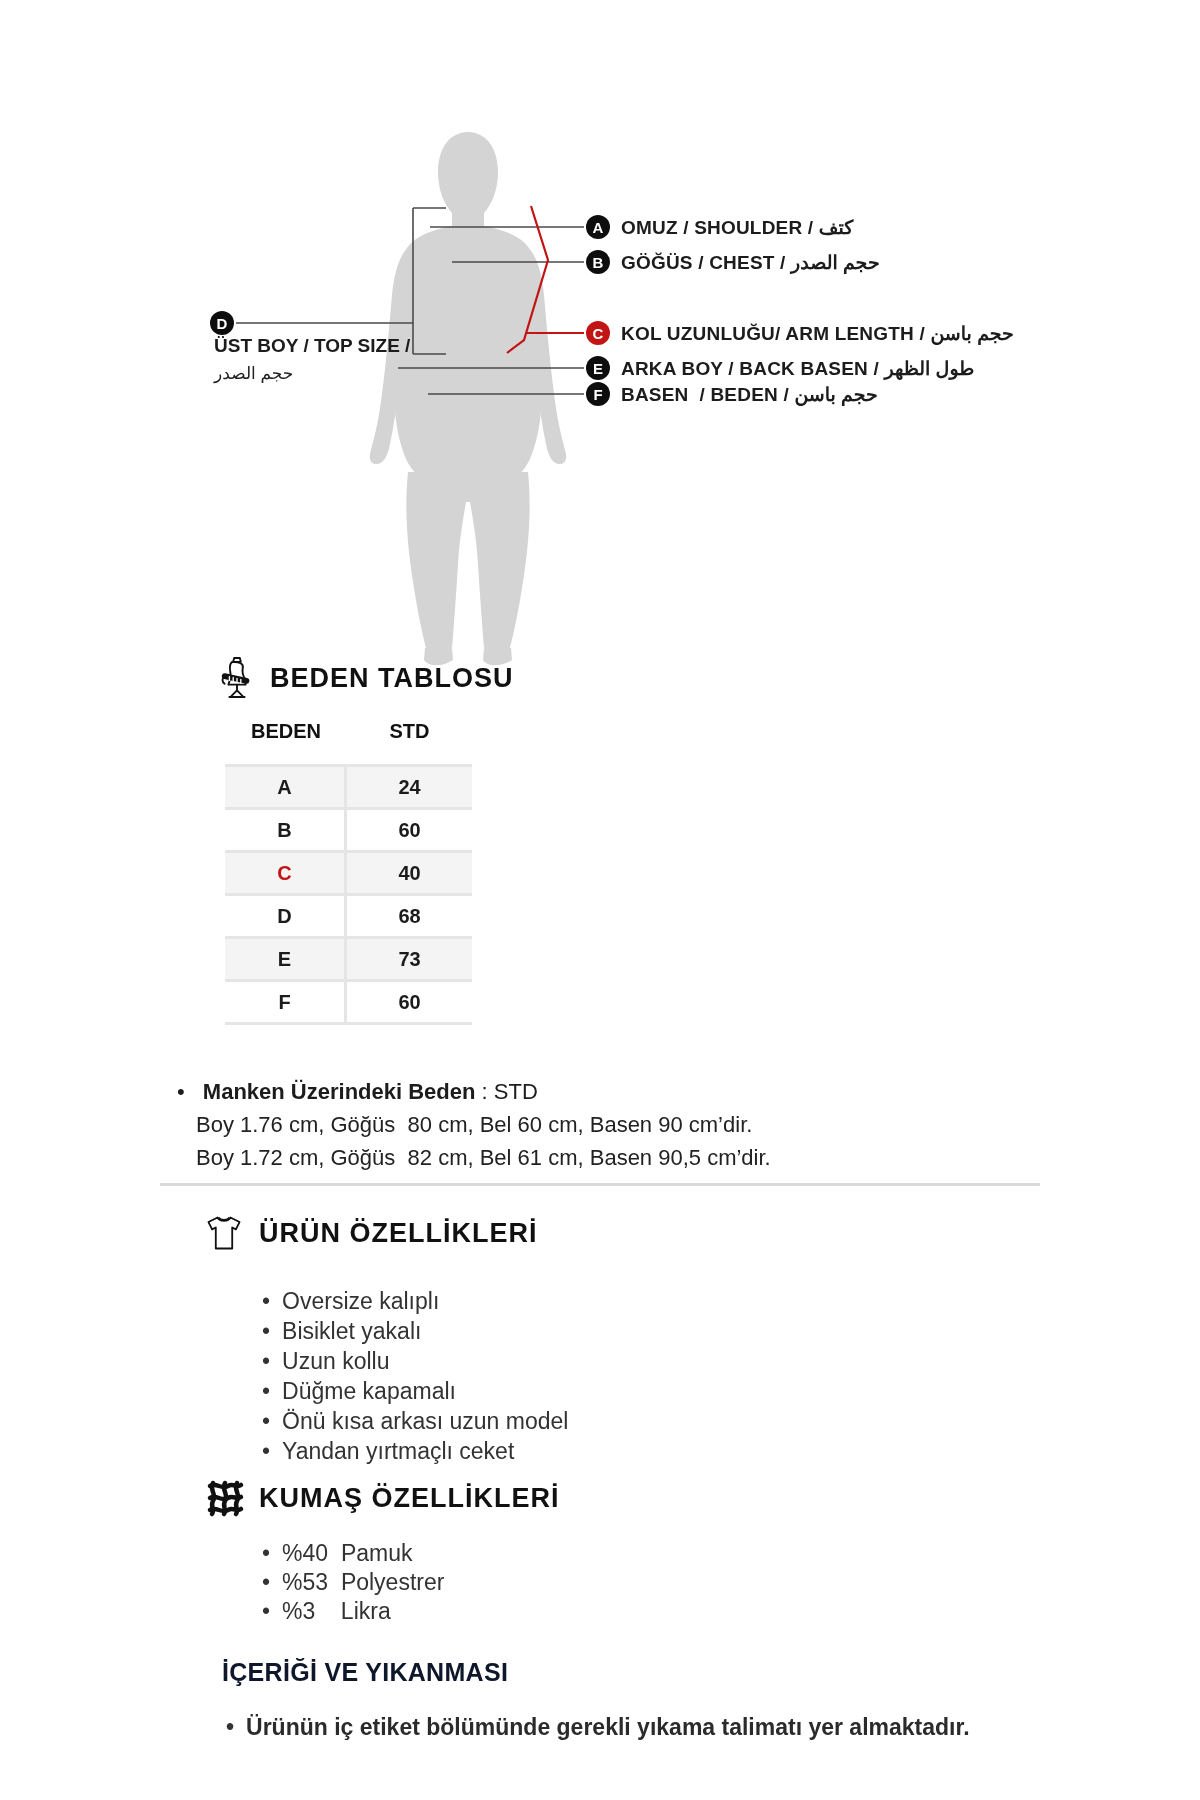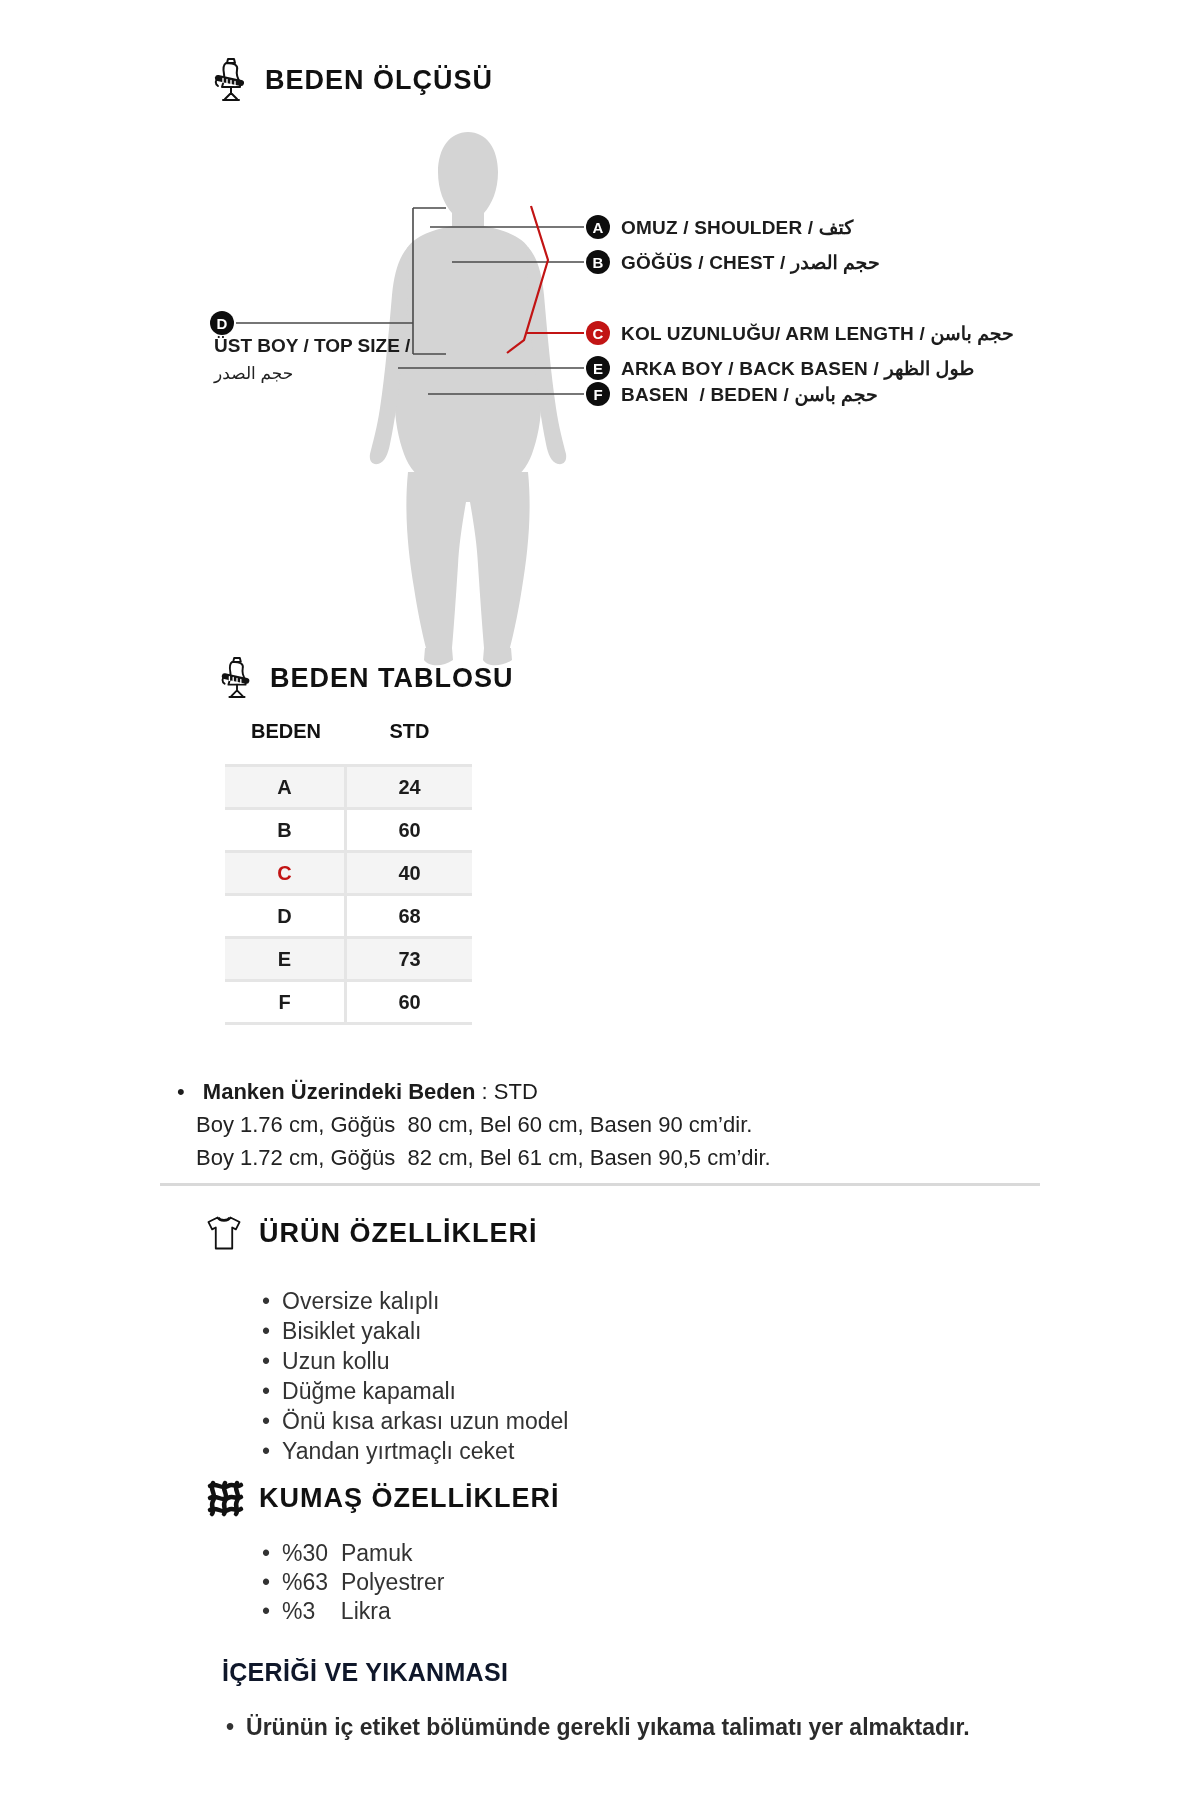--- a/index.html
+++ b/index.html
@@ -56,35 +56,20 @@
   .fabric .item { line-height:29px; white-space:pre; }
   .care-title { position:absolute; top:1658px; left:222px; font-size:25px; font-weight:800; letter-spacing:0.3px; color:#0f172a; }
   .care { top:1712px; left:226px; max-width:820px; }
   .care .item { line-height:31px; color:#2b2b2b;font-weight:bold; }
 </style>
 </head>
 <body>
 
 <div class="page">
 
-  <div class="sec-header" style="top:57px; left:211px;">
-    <span class="icon">
-      <svg width="40" height="46" viewBox="0 0 40 46" fill="none" stroke="#111" stroke-width="2" stroke-linejoin="round" stroke-linecap="round">
-        <path d="M17 2 h6 l1 4 h-8 z"></path>
-        <path d="M15 6 C 25 6 27 9 26 13 C 25 18 27 22 29 25 L 29 30 L 11 30 C 12 26 14 22 13 17 C 12 12 12 8 15 6 Z"></path>
-        <path d="M7 21 L 30 26" stroke-width="6"></path>
-        <path d="M7 21 C 4 23 4 27 7 29" stroke-width="2"></path>
-        <g stroke="#fff" stroke-width="1.4">
-          <path d="M12 21.5 v4 M16 22.5 v4 M20 23.5 v4 M24 24.5 v4"></path>
-        </g>
-        <path d="M20 30 v6 M20 36 l-6 6 M20 36 l6 6 M12 43 h16"></path>
-      </svg>
-    </span>
-    <span class="sec-title">BEDEN ÖLÇÜSÜ</span>
-  </div>
 
   <div class="diagram">
     <svg class="scene" width="1200" height="540" viewBox="0 0 1200 540">
       <g fill="#d4d4d4" stroke="none">
 
         <path d="M 468 2 C 450 2 438 18 438 42 C 438 60 444 74 452 83 L 452 100 L 484 100 L 484 83 C 492 74 498 60 498 42 C 498 18 486 2 468 2 Z"></path>
 
         <path d="M 452 96 C 430 100 412 108 406 120 C 398 136 402 156 404 176 C 406 198 401 222 397 246 C 392 274 396 302 404 324 C 414 352 440 362 468 362 C 496 362 522 352 532 324 C 540 302 544 274 539 246 C 535 222 530 198 532 176 C 534 156 538 136 530 120 C 524 108 506 100 484 96 Z"></path>
 
         <path d="M 408 117 C 398 128 394 145 392 165 C 389 200 385 245 380 278 C 377 298 373 312 370 324 C 369 331 372 335 378 334 C 385 332 388 324 390 314 C 395 290 399 260 402 232 C 405 205 408 175 409 150 Z"></path>
@@ -223,22 +208,22 @@
         <path d="M 5 20 C 12 16 16 24 23 20 C 28 17 32 22 36 19"></path>
         <path d="M 5 32 C 12 28 16 36 23 32 C 28 29 32 34 36 31"></path>
         <path d="M 8 5 C 4 12 12 16 8 23 C 5 28 10 32 7 36"></path>
         <path d="M 20 5 C 16 12 24 16 20 23 C 17 28 22 32 19 36"></path>
         <path d="M 32 5 C 28 12 36 16 32 23 C 29 28 34 32 31 36"></path>
       </svg>
     </span>
     <span class="sec-title">KUMAŞ ÖZELLİKLERİ</span>
   </div>
   <div class="blist fabric" style="top:1539px; left:262px;">
-    <div class="item">%30  Pamuk</div>
-    <div class="item">%63  Polyestrer</div>
+    <div class="item">%40  Pamuk</div>
+    <div class="item">%53  Polyestrer</div>
     <div class="item">%3    Likra</div>
   </div>
 
   <div class="care-title">İÇERİĞİ VE YIKANMASI</div>
   <div class="blist care">
     <div class="item">Ürünün iç etiket bölümünde gerekli yıkama talimatı yer almaktadır.</div>
   </div>
 
 </div>
 

